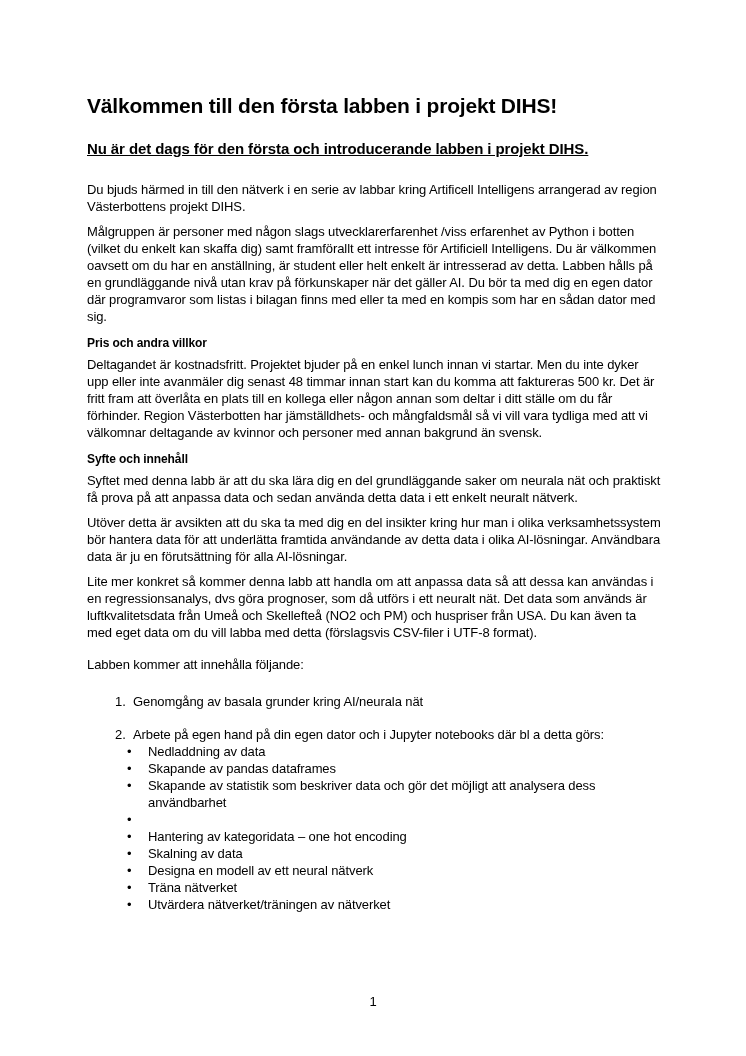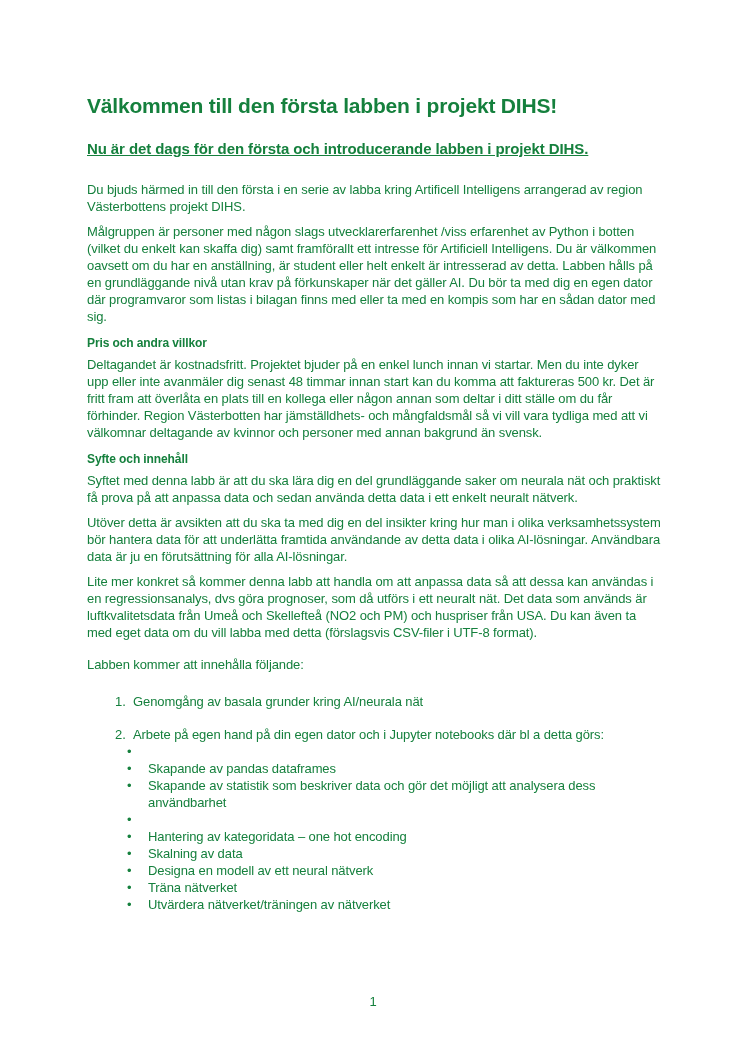--- a/index.html
+++ b/index.html
@@ -2,21 +2,21 @@
 <html lang="sv"><head>
 <meta charset="utf-8">
 <style>
   html, body { margin: 0; padding: 0; background: #ffffff; }
   .page {
     position: relative;
     width: 746px;
     height: 1056px;
     background: #ffffff;
     font-family: "Liberation Sans", sans-serif;
-    color: #15803d;
+    color: #000000;
     overflow: hidden;
   }
   .content {
     position: absolute;
     left: 87px;
     top: 93px;
     width: 574px;
   }
   h1.doc-title {
     font-size: 21px;
@@ -81,21 +81,21 @@
 </head>
 <body>
 
 <div class="page">
   <div class="content">
 
     <h1 class="doc-title">Välkommen till den första labben i projekt DIHS!</h1>
 
     <p class="lede">Nu är det dags för den första och introducerande labben i projekt DIHS.</p>
 
-    <p class="body">Du bjuds härmed in till den första i en serie av labba kring Artificell Intelligens arrangerad av region Västerbottens projekt DIHS.</p>
+    <p class="body">Du bjuds härmed in till den nätverk i en serie av labbar kring Artificell Intelligens arrangerad av region Västerbottens projekt DIHS.</p>
     <p class="body">Målgruppen är personer med någon slags utvecklarerfarenhet /viss erfarenhet av Python i botten (vilket du enkelt kan skaffa dig) samt framförallt ett intresse för Artificiell Intelligens. Du är välkommen oavsett om du har en anställning, är student eller helt enkelt är intresserad av detta. Labben hålls på en grundläggande nivå utan krav på förkunskaper när det gäller AI. Du bör ta med dig en egen dator där programvaror som listas i bilagan finns med eller ta med en kompis som har en sådan dator med sig.</p>
 
     <h2 class="sec">Pris och andra villkor</h2>
     <p class="body">Deltagandet är kostnadsfritt. Projektet bjuder på en enkel lunch innan vi startar. Men du inte dyker upp eller inte avanmäler dig senast 48 timmar innan start kan du komma att faktureras 500 kr. Det är fritt fram att överlåta en plats till en kollega eller någon annan som deltar i ditt ställe om du får förhinder. Region Västerbotten har jämställdhets- och mångfaldsmål så vi vill vara tydliga med att vi välkomnar deltagande av kvinnor och personer med annan bakgrund än svensk.</p>
 
     <h2 class="sec">Syfte och innehåll</h2>
     <p class="body nogap">Syftet med denna labb är att du ska lära dig en del grundläggande saker om neurala nät och praktiskt få prova på att anpassa data och sedan använda detta data i ett enkelt neuralt nätverk.</p>
     <p class="body">Utöver detta är avsikten att du ska ta med dig en del insikter kring hur man i olika verksamhetssystem bör hantera data för att underlätta framtida användande av detta data i olika AI-lösningar. Användbara data är ju en förutsättning för alla AI-lösningar.</p>
     <p class="body">Lite mer konkret så kommer denna labb att handla om att anpassa data så att dessa kan användas i en regressionsanalys, dvs göra prognoser, som då utförs i ett neuralt nät. Det data som används är luftkvalitetsdata från Umeå och Skellefteå (NO2 och PM) och huspriser från USA. Du kan även ta med eget data om du vill labba med detta (förslagsvis CSV-filer i UTF-8 format).</p>
     <p class="body pre-list">Labben kommer att innehålla följande:</p>
@@ -106,20 +106,21 @@
         <span class="oli-text">Genomgång av basala grunder kring AI/neurala nät</span>
       </div>
       <div class="oli has-sub">
         <span class="num">2.</span>
         <span class="oli-text">Arbete på egen hand på din egen dator och i Jupyter notebooks där bl a detta görs:</span>
       </div>
 
       <div class="blist">
         <div class="bli">
           <span class="dot">•</span>
+          <span class="bli-text">Nedladdning av data</span>
         </div>
         <div class="bli">
           <span class="dot">•</span>
           <span class="bli-text">Skapande av pandas dataframes</span>
         </div>
         <div class="bli">
           <span class="dot">•</span>
           <span class="bli-text">Skapande av statistik som beskriver data och gör det möjligt att analysera dess användbarhet</span>
         </div>
         <div class="bli">

